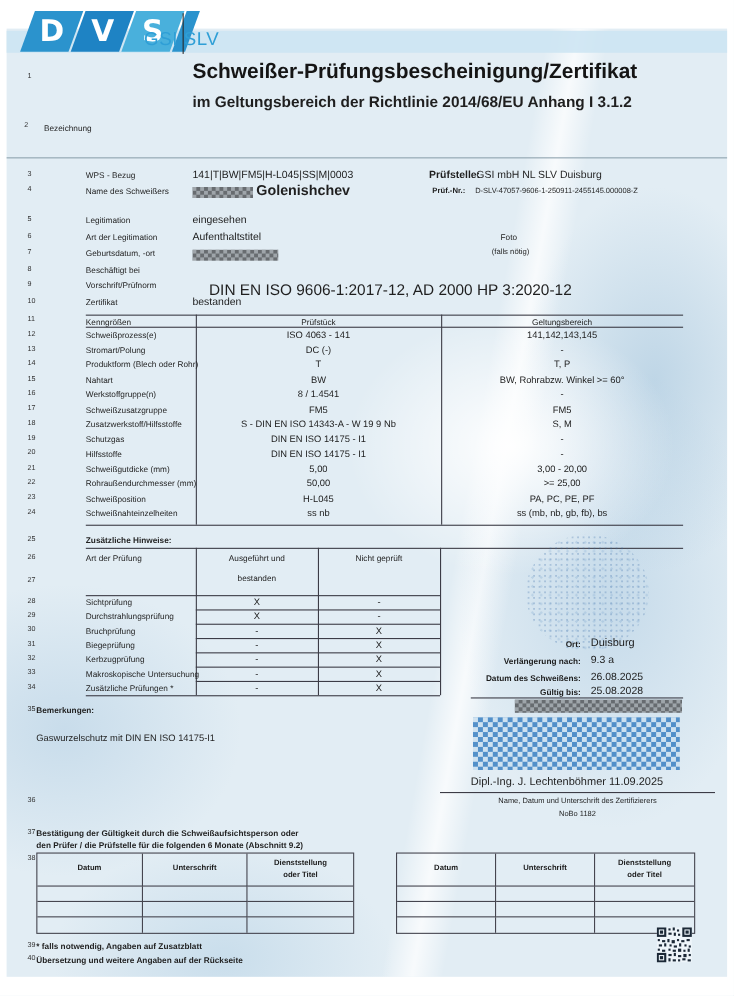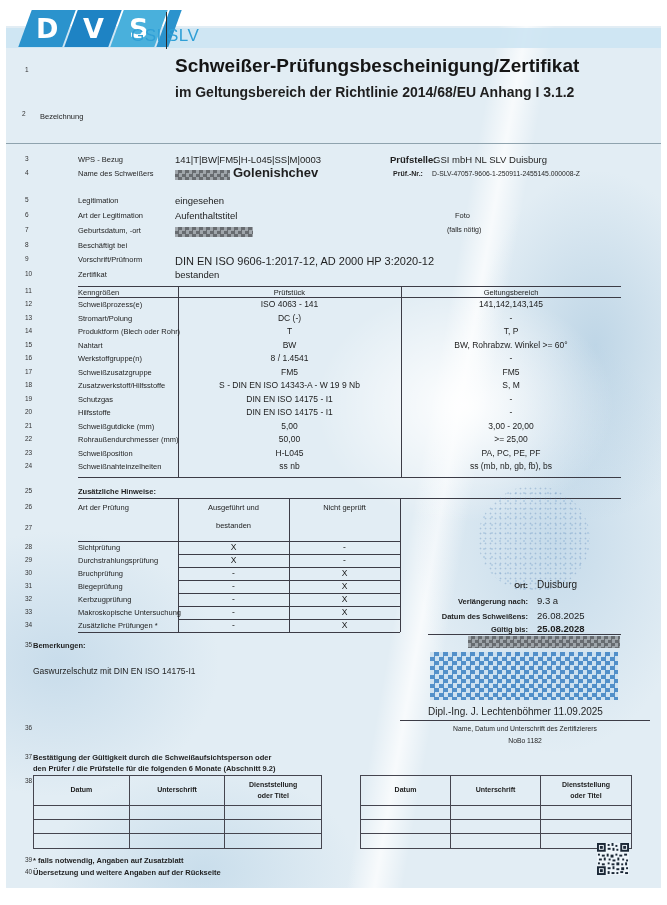--- a/index.html
+++ b/index.html
@@ -108,21 +108,21 @@
   <div class="num" style="top:226px">7</div>
   <div class="lbl" style="top:226px">Geburtsdatum, -ort</div>
   <div class="redact-gray" style="left:175px;top:227px;width:78px;height:10px"></div>
   <div class="abs" style="left:447px;top:226px;font-size:7px">(falls nötig)</div>
 
   <div class="num" style="top:241px">8</div>
   <div class="lbl" style="top:241px">Beschäftigt bei</div>
 
   <div class="num" style="top:255px">9</div>
   <div class="lbl" style="top:255px">Vorschrift/Prüfnorm</div>
-  <div class="abs" style="left:175px;top:255px;font-size:11px">DIN EN ISO 9606-1:2017-12, AD 2000 HP 3:2020-12</div>
+  <div class="abs" style="left:190px;top:255px;font-size:14px">DIN EN ISO 9606-1:2017-12, AD 2000 HP 3:2020-12</div>
 
   <div class="num" style="top:270px">10</div>
   <div class="lbl" style="top:270px">Zertifikat</div>
   <div class="val" style="top:269px">bestanden</div>
 
   <div class="hline" style="left:78px;top:286px;width:543px"></div>
   <div class="hline" style="left:78px;top:297px;width:543px"></div>
   <div class="hline" style="left:78px;top:477px;width:543px"></div>
   <div class="vline" style="left:178px;top:286px;height:191px"></div>
   <div class="vline" style="left:401px;top:286px;height:191px"></div>
@@ -257,21 +257,21 @@
   <div class="tc2" style="top:620px">X</div>
 
   <div class="stamp"></div>
   <div class="vlab" style="top:581px">Ort:</div>
   <div class="vval" style="top:579px;font-size:10px">Duisburg</div>
   <div class="vlab" style="top:597px">Verlängerung nach:</div>
   <div class="vval" style="top:595px">9.3 a</div>
   <div class="vlab" style="top:612px">Datum des Schweißens:</div>
   <div class="vval" style="top:610px">26.08.2025</div>
   <div class="vlab" style="top:625px">Gültig bis:</div>
-  <div class="vval" style="top:623px;font-weight:bold">25.08.2028</div>
+  <div class="vval" style="top:623px;font-weight:normal">25.08.2028</div>
 
   <div class="num" style="top:641px">35</div>
   <div class="abs small-bold" style="left:33px;top:641px">Bemerkungen:</div>
   <div class="redact-gray" style="left:468px;top:636px;width:152px;height:12px"></div>
   <div class="abs" style="left:33px;top:666px;font-size:8.5px">Gaswurzelschutz mit DIN EN ISO 14175-I1</div>
 
   <div class="redact-blue" style="left:430px;top:652px;width:188px;height:48px"></div>
   <div class="abs" style="left:428px;top:706px;font-size:10px">Dipl.-Ing. J. Lechtenböhmer  11.09.2025</div>
   <div class="hline" style="left:400px;top:720px;width:250px"></div>
   <div class="num" style="top:724px">36</div>

